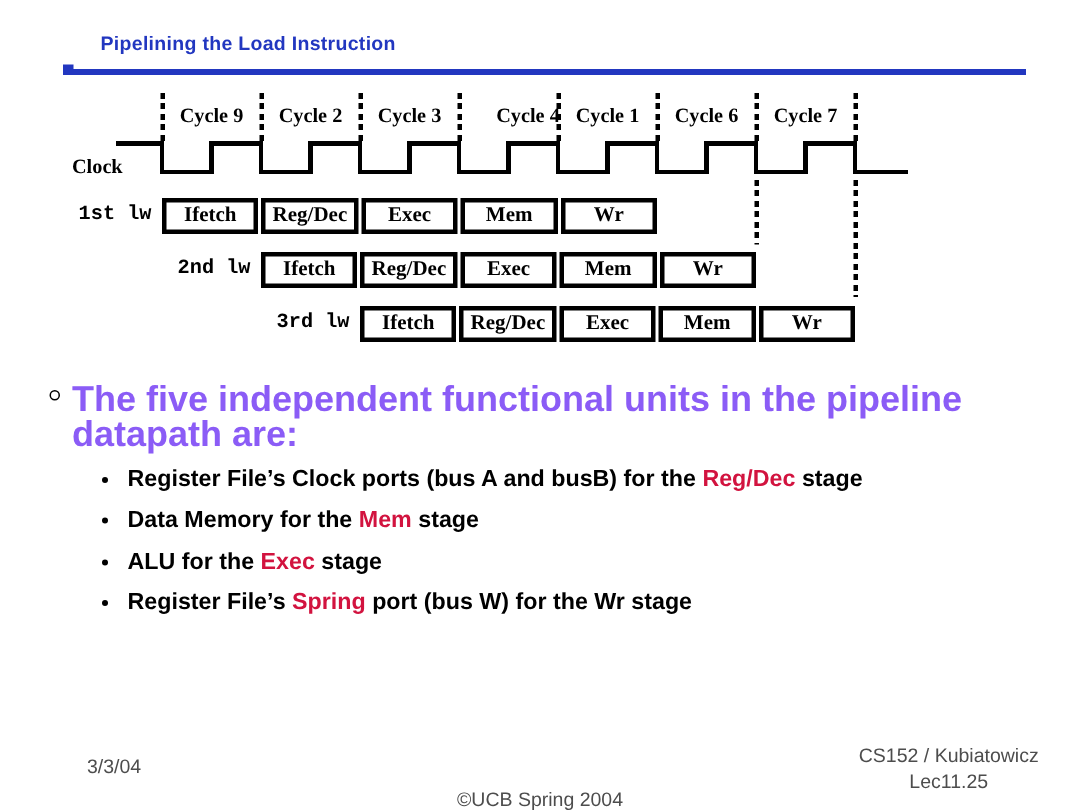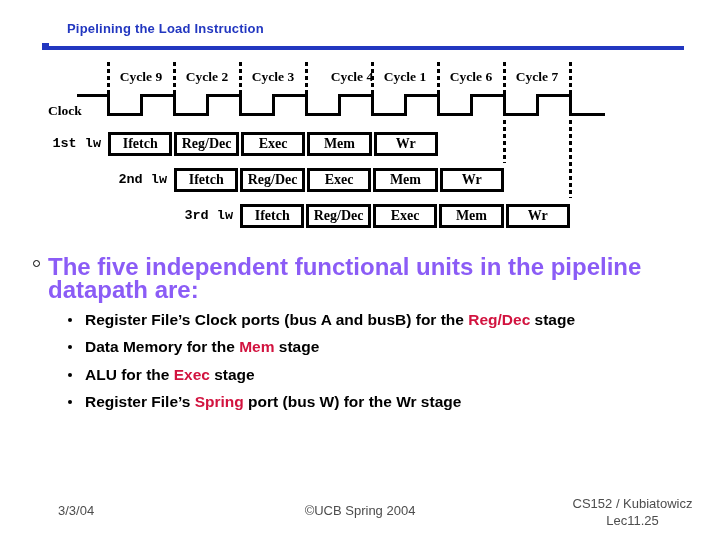--- a/index.html
+++ b/index.html
@@ -50,21 +50,21 @@
     position:relative;padding-left:19px;font-size:15.5px;font-weight:bold;color:#000;
     line-height:27.3px;white-space:nowrap;
   }
   .subli .dot{
     position:absolute;left:2px;top:12px;width:4px;height:4px;background:#000;border-radius:50%;
   }
   .red{color:#d2133f;}
   
   .foot{font-size:13px;color:#4d4d4d;}
   #footer-date{left:25px;top:503px;margin-left:33px;}
-  #footer-center{left:0;top:503px;width:720px;text-align:center;}
+  #footer-center{left:0;top:525px;width:720px;text-align:center;}
   #footer-course{left:560px;top:495px;width:145px;text-align:center;line-height:17px;}
 </style>
 </head>
 <body>
 
 <div class="abs" id="slide-title">Pipelining the Load Instruction</div>
 <div class="abs" id="title-rule-cap"></div>
 <div class="abs" id="title-rule"></div>
 
 <div class="abs" id="diagram">

